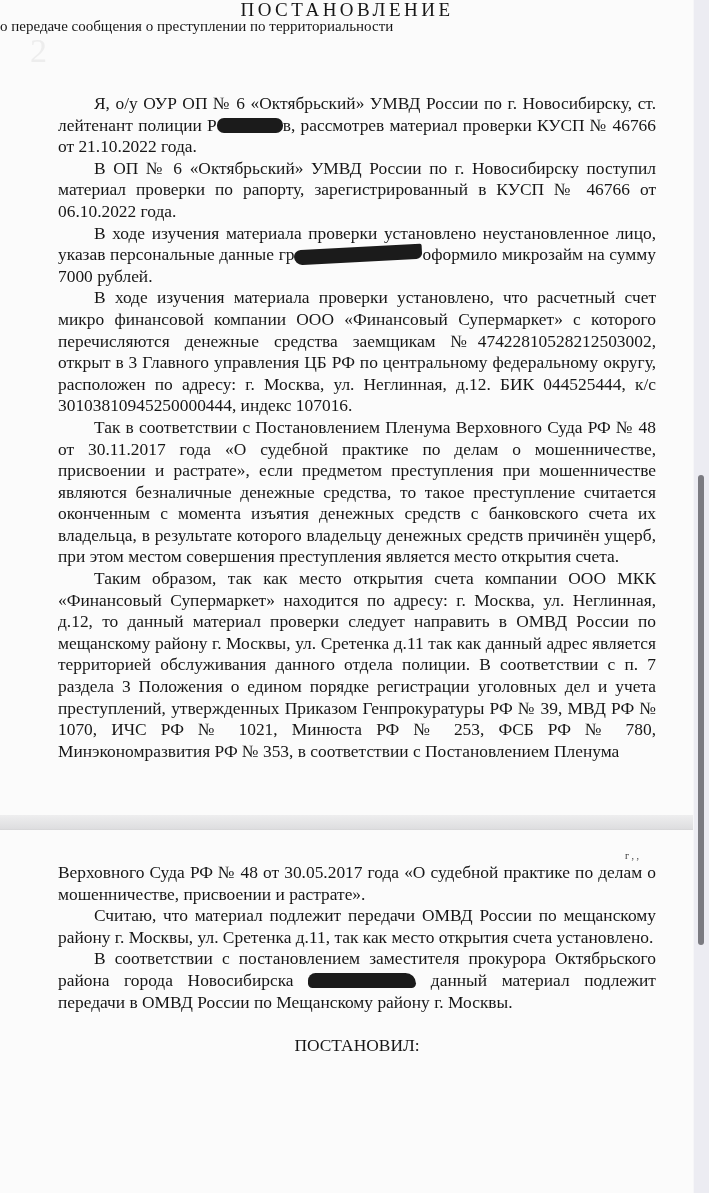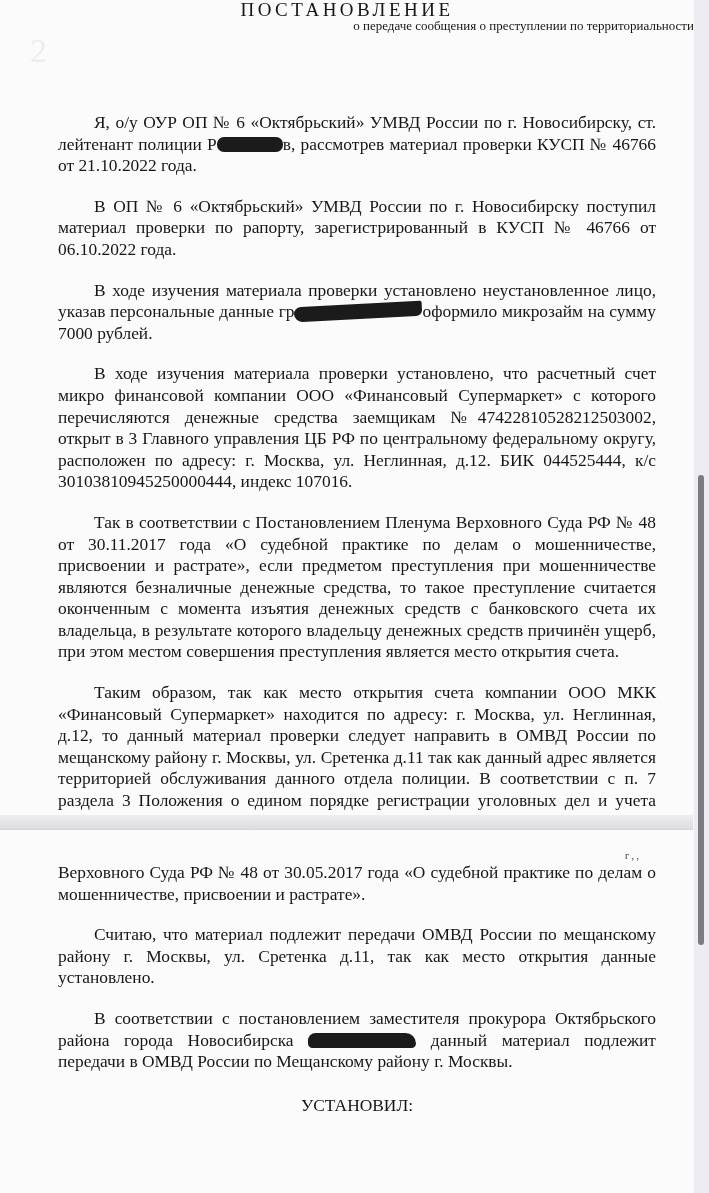--- a/index.html
+++ b/index.html
@@ -18,23 +18,23 @@
   .page1 { top: -8px; height: 823px; }
   .page2 { top: 830px; height: 380px; }
   .page-gap { position: absolute; left: 0; top: 815px; width: 694px; height: 15px;
     background: linear-gradient(#eeeeef, #dcdcde); }
   .scroll-track { position: absolute; right: 0; top: 0; width: 15px; height: 1193px; background: #ececf2; border-left: 1px solid #f6f6f8; }
   .scroll-thumb { position: absolute; right: 5px; top: 475px; width: 6px; height: 470px; background: #7b7b81; border-radius: 3px; }
   .watermark { position: absolute; left: 30px; top: 40px; font-size: 34px; color: #ededed; }
 
   .text { position: absolute; left: 58px; width: 598px; font-size: 17.4px; line-height: 21.6px; }
   p { margin: 0; text-align: justify; }
-  p.indent { text-indent: 36px; margin-top: 19px; }
+  p.indent { text-indent: 36px; }
   .title { text-align: center; font-size: 19px; letter-spacing: 3.5px; position: absolute; left: 0; width: 694px; top: 7px; }
-  .subtitle { text-align: right; position: absolute; left: 0; width: 694px; top: 26px; font-size: 13px; }
+  .subtitle { text-align: left; position: absolute; left: 0; width: 694px; top: 26px; font-size: 15px; }
   .place-row { position: absolute; left: 58px; width: 580px; top: 63px; display: flex; justify-content: space-between; font-size: 17px; }
   .hand { font-family: "DejaVu Serif", serif; font-style: italic; font-size: 16px; }
   .heading { text-align: center; font-size: 17.4px; }
   .redact { display: inline-block; background: #1b1b1b; height: 15px; vertical-align: -2px; border-radius: 7px; }
   .redact.r1 { width: 66px; }
   .redact.r2 { width: 128px; border-radius: 12px 3px 10px 14px; transform: rotate(-3deg); }
   .redact.r3 { width: 108px; border-radius: 10px 14px 6px 6px; }
   .stray { position: absolute; font-size: 10px; color: #333; }
 </style>
 </head>
@@ -61,24 +61,24 @@
       <p class="indent">Таким образом, так как место открытия счета компании ООО МКК «Финансовый Супермаркет» находится по адресу: г. Москва, ул. Неглинная, д.12, то данный материал проверки следует направить в ОМВД России по мещанскому району г. Москвы, ул. Сретенка д.11 так как данный адрес является территорией обслуживания данного отдела полиции. В соответствии с п. 7 раздела 3 Положения о едином порядке регистрации уголовных дел и учета преступлений, утвержденных Приказом Генпрокуратуры РФ № 39, МВД РФ № 1070, ИЧС РФ № 1021, Минюста РФ № 253, ФСБ РФ № 780, Минэкономразвития РФ № 353, в соответствии с Постановлением Пленума</p>
     </div>
   </div>
 
   <div class="page-gap"></div>
 
   <div class="page page2">
     <div class="stray" style="left:625px; top:20px;">г ,  ,</div>
     <div class="text" style="top:32px;">
       <p>Верховного Суда РФ № 48 от 30.05.2017 года «О судебной практике по делам о мошенничестве, присвоении и растрате».</p>
-      <p class="indent">Считаю, что материал подлежит передачи ОМВД России по мещанскому району г. Москвы, ул. Сретенка д.11, так как место открытия данные установлено.</p>
+      <p class="indent">Считаю, что материал подлежит передачи ОМВД России по мещанскому району г. Москвы, ул. Сретенка д.11, так как место открытия счета установлено.</p>
       <p class="indent"><span>В соответствии с постановлением заместителя прокурора Октябрьского района города Новосибирска</span> <span class="redact r3"></span> <span>данный материал подлежит передачи в ОМВД России по Мещанскому району г. Москвы.</span></p>
       <div style="height:22px"></div>
-      <div class="heading">УСТАНОВИЛ:</div>
+      <div class="heading">ПОСТАНОВИЛ:</div>
       <div style="height:22px"></div>
     </div>
   </div>
 
   <div class="scroll-track">
     <div class="scroll-thumb"></div>
   </div>
 </div>
 
 </body></html>

